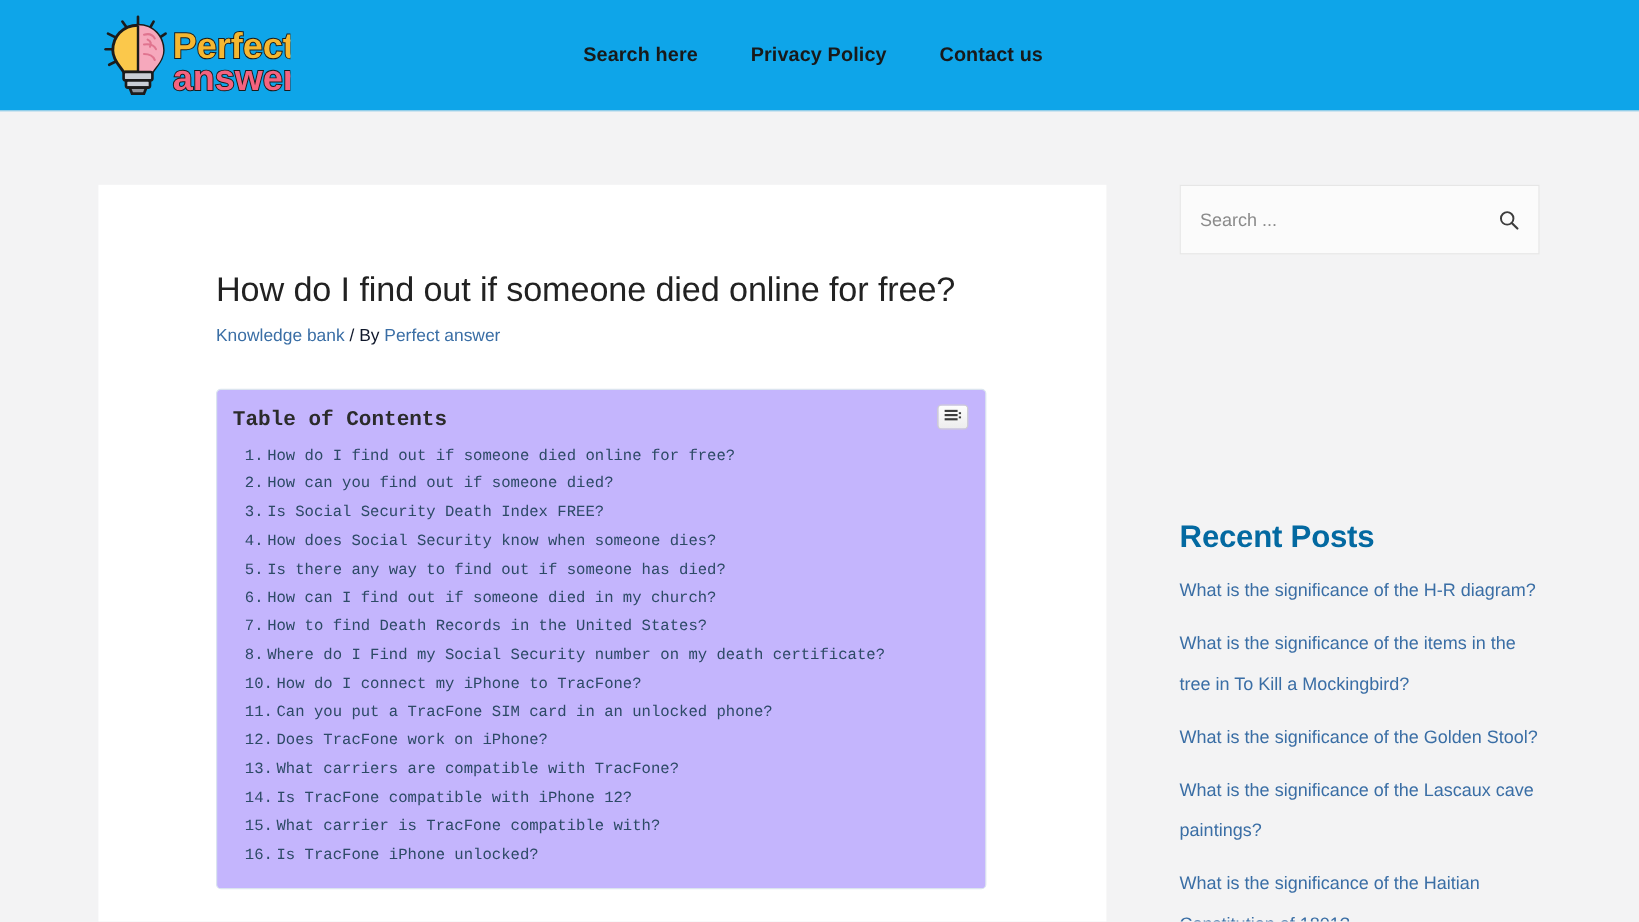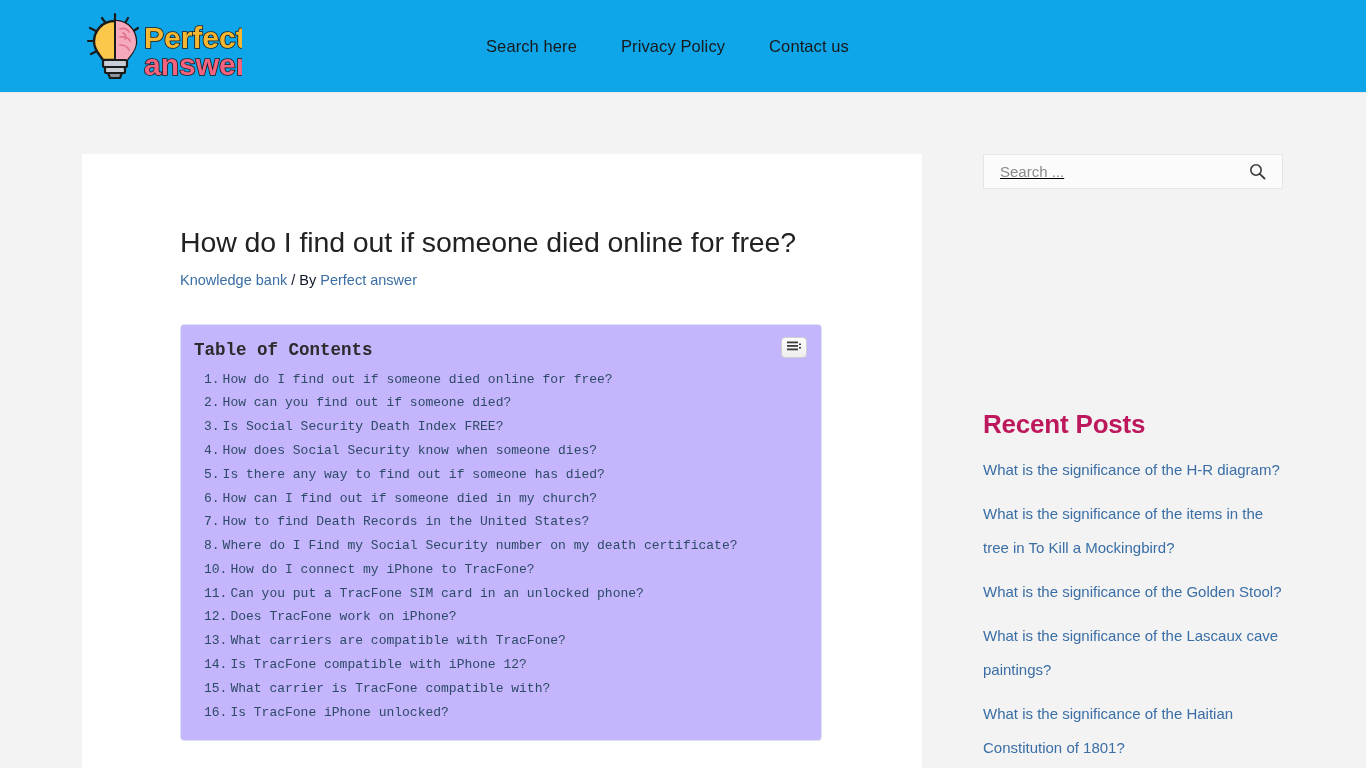--- a/index.html
+++ b/index.html
@@ -27,21 +27,21 @@
   }
   .brand svg { display: block; }
 
   .main-nav {
     position: absolute; left: 486px; top: 0;
     height: 93px;
     display: flex; align-items: center; gap: 0;
   }
   .nav-link {
     font-size: 16.5px;
-    font-weight: normal;
+    font-weight: bold;
     color: #18191a;
     text-decoration: none;
     letter-spacing: .1px;
     padding: 0 22px;
     white-space: nowrap;
     cursor: pointer;
   }
   .nav-link:first-child { padding-left: 0; }
 
   
@@ -130,25 +130,25 @@
   }
   .toc-num { margin-right: 3px; }
 
   
   .sidebar {
     position: absolute;
     left: 983px; top: 61px;
     width: 300px;
   }
   .search-widget {
-    width: 300px; height: 35px;
+    width: 300px; height: 58px;
     background: #fbfbfb;
     border: 1px solid #e6e6e6;
     position: relative;
-    display: flex; align-items: center; text-decoration: underline;
+    display: flex; align-items: center;
   }
   .search-input {
     border: 0; outline: 0; background: transparent;
     font-family: "Liberation Sans", sans-serif;
     font-size: 15px;
     color: #6a6a6a;
     padding: 0 40px 0 16px;
     width: 100%; height: 100%;
   }
   .search-input::placeholder { color: #8b8b8b; opacity: 1; }
@@ -159,21 +159,21 @@
     background: transparent; border: 0; padding: 0;
     display: flex; align-items: center; justify-content: center;
     cursor: pointer;
   }
 
   .recent-widget { margin-top: 220px; }
   .widget-title {
     margin: 0 0 13px 0;
     font-size: 26px;
     font-weight: bold;
-    color: #be185d;
+    color: #0369a1;
     letter-spacing: -.2px;
     line-height: 1.2;
   }
   .recent-list { list-style: none; margin: 0; padding: 0; }
   .recent-list li { margin: 0 0 10px 0; }
   .recent-list a {
     font-size: 15px;
     line-height: 34px;
     color: #3a6ea5;
     text-decoration: none;

